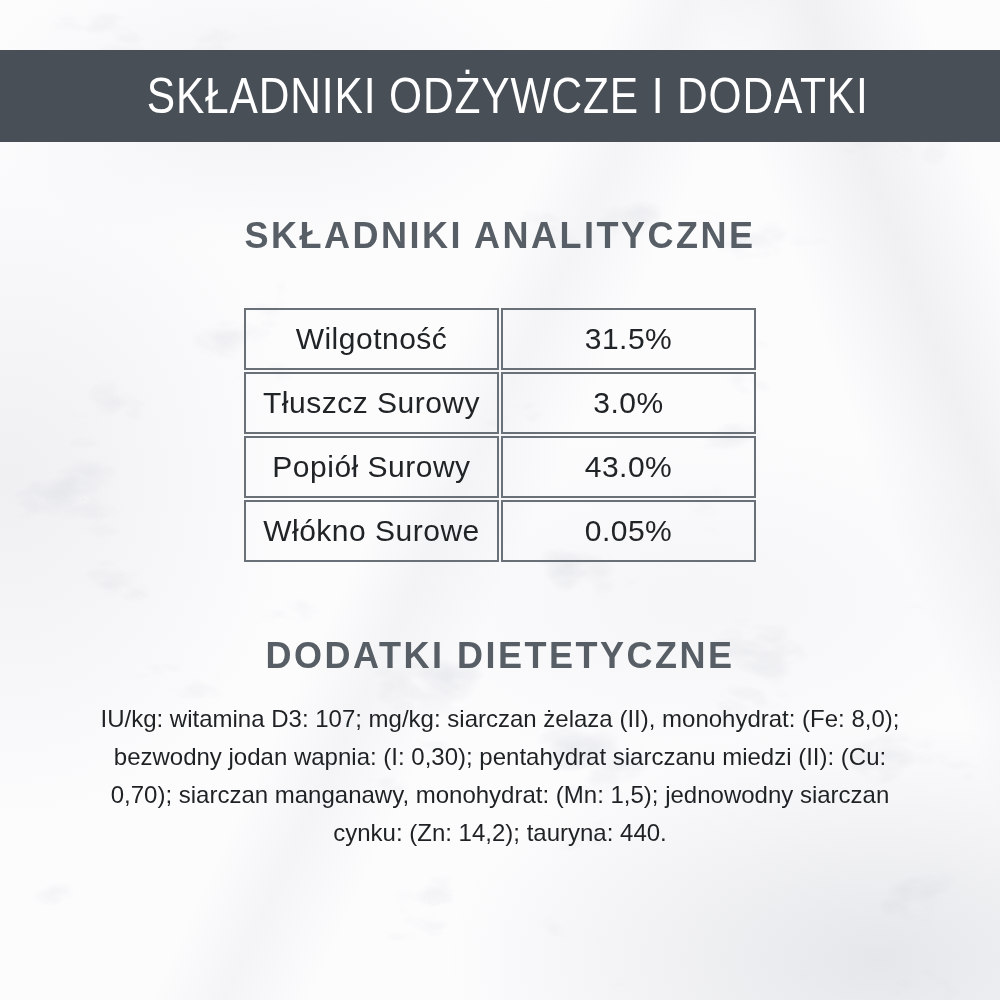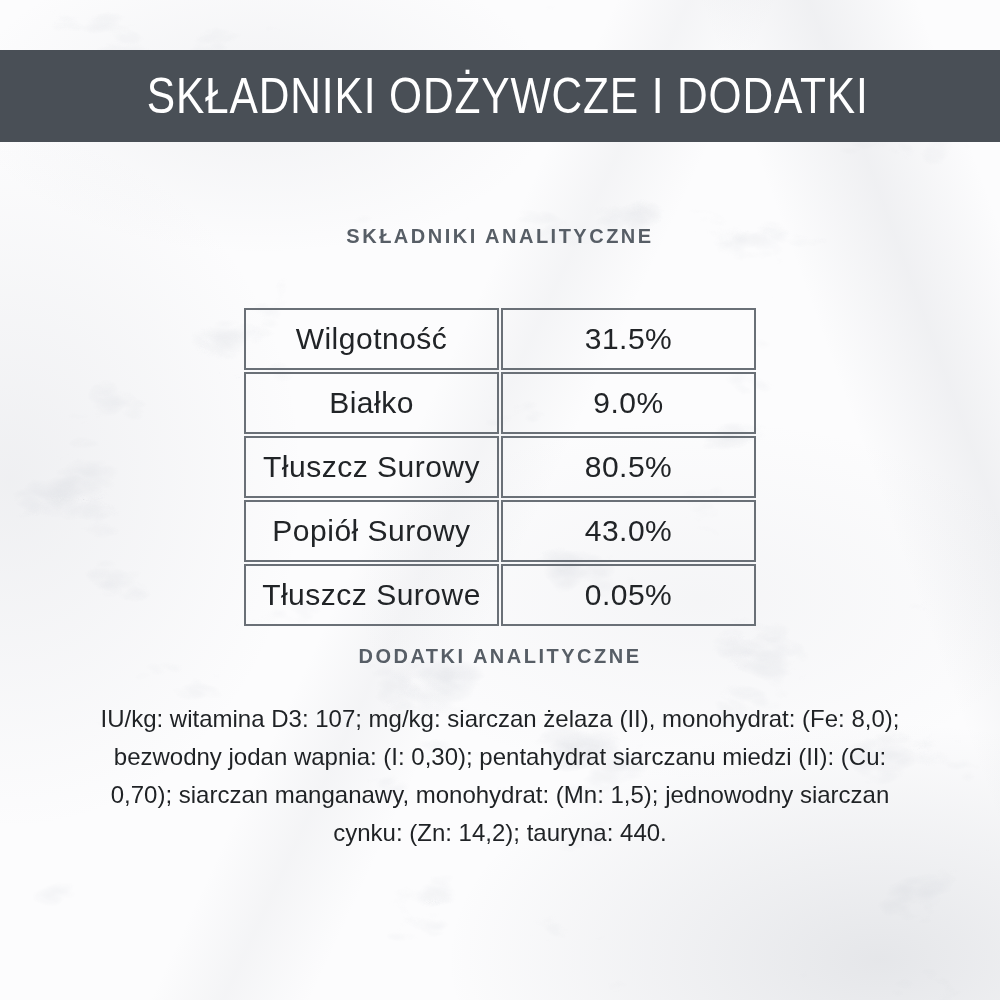--- a/index.html
+++ b/index.html
@@ -26,21 +26,21 @@
     background:#494f56;
     display:flex;align-items:center;justify-content:center;padding-left:8px;
   }
   .banner-title{
     color:#ffffff;font-size:50px;font-weight:400;letter-spacing:1px;
     white-space:nowrap;transform:scaleX(0.85);transform-origin:50% 50%;
   }
   
   .section-heading{
     position:absolute;left:0;width:1000px;text-align:center;
-    color:#575e66;font-weight:700;font-size:20px;letter-spacing:2.5px;
+    color:#575e66;font-weight:700;font-size:36px;letter-spacing:2.5px;
     line-height:40px;height:40px;
   }
   .heading-analytical{top:216px;}
   .heading-dietary{top:636px;}
   
   .analytical-table{
     position:absolute;left:242px;top:306px;width:516px;
     border-collapse:separate;border-spacing:2px;table-layout:fixed;
   }
   .analytical-table td{
@@ -79,35 +79,31 @@
 
   <div class="section-heading heading-analytical">SKŁADNIKI ANALITYCZNE</div>
 
   <table class="analytical-table">
     <tbody>
       <tr>
         <td>Wilgotność</td>
         <td>31.5%</td>
       </tr>
       <tr>
-        <td>Białko</td>
-        <td>9.0%</td>
-      </tr>
-      <tr>
         <td>Tłuszcz Surowy</td>
-        <td>80.5%</td>
+        <td>3.0%</td>
       </tr>
       <tr>
         <td>Popiół Surowy</td>
         <td>43.0%</td>
       </tr>
       <tr>
-        <td>Tłuszcz Surowe</td>
+        <td>Włókno Surowe</td>
         <td>0.05%</td>
       </tr>
     </tbody>
   </table>
 
-  <div class="section-heading heading-dietary">DODATKI ANALITYCZNE</div>
+  <div class="section-heading heading-dietary">DODATKI DIETETYCZNE</div>
 
   <div class="additives-text">IU/kg: witamina D3: 107; mg/kg: siarczan żelaza (II), monohydrat: (Fe: 8,0); bezwodny jodan wapnia: (I: 0,30); pentahydrat siarczanu miedzi (II): (Cu: 0,70); siarczan manganawy, monohydrat: (Mn: 1,5); jednowodny siarczan cynku: (Zn: 14,2); tauryna: 440.</div>
 
 </div>
 
 </body></html>

